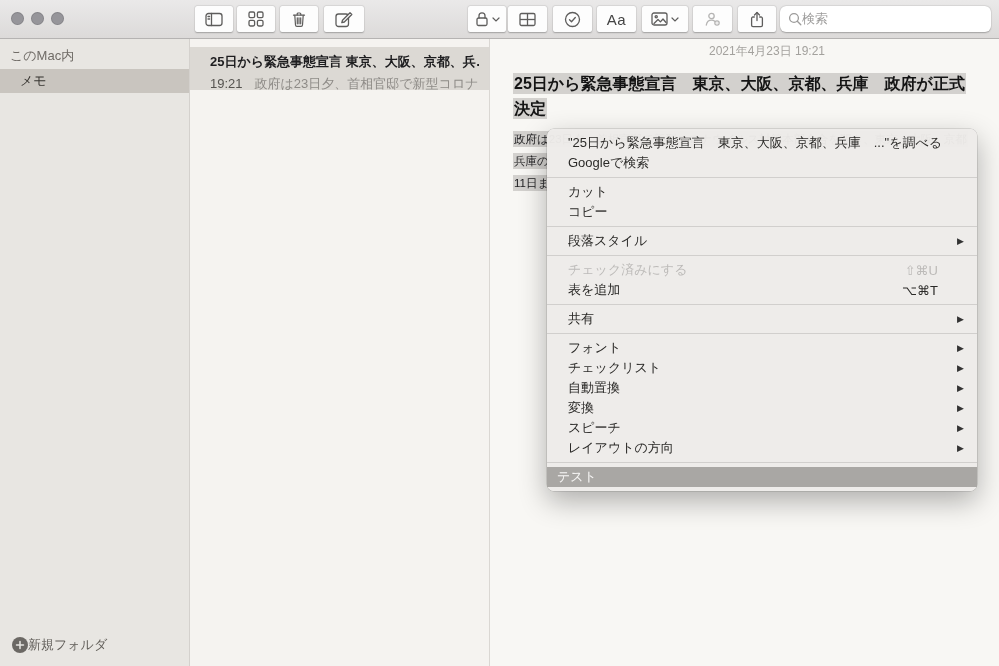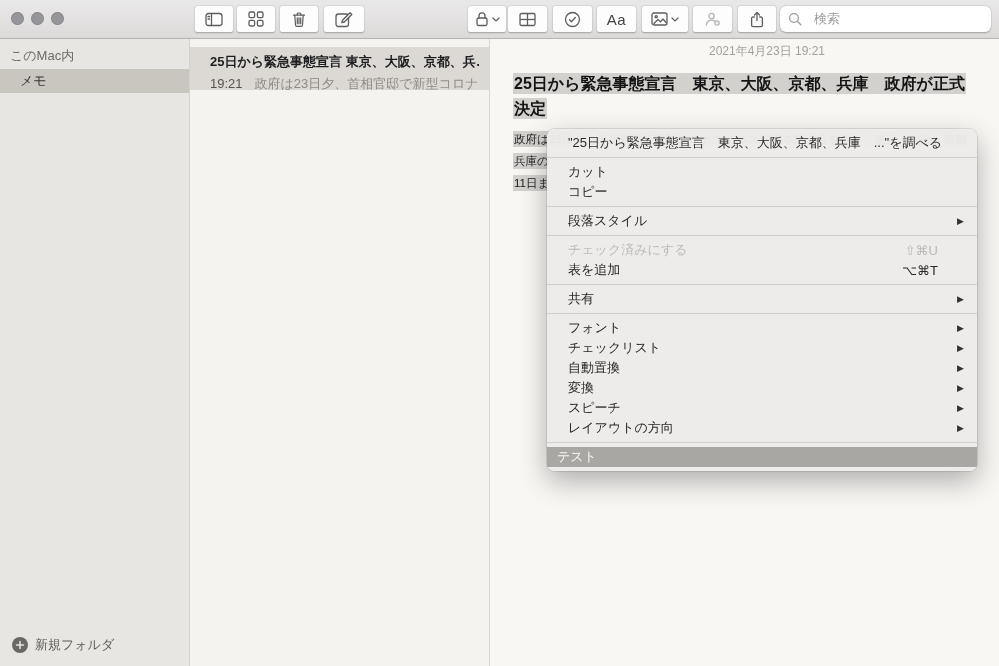--- a/index.html
+++ b/index.html
@@ -12,28 +12,28 @@
   .traffic{position:absolute;top:12px;width:13px;height:13px;border-radius:50%;
     background:#96959a;box-shadow:inset 0 0 0 1px rgba(0,0,0,0.12);}
   .tl-close{left:11px}.tl-min{left:31px}.tl-zoom{left:51px}
   .tb-btn{position:absolute;top:6px;height:26px;background:#fdfdfd;border-radius:2px;
     box-shadow:0 0.5px 1.5px rgba(0,0,0,0.25),0 0 0 0.5px rgba(0,0,0,0.05);
     display:flex;align-items:center;justify-content:center;color:#5e5d5c;gap:3px;}
   .tb-aa{font-size:15px;color:#444;letter-spacing:0.5px;}
   .tb-dim{color:#b5b4b3;}
   .search-field{position:absolute;left:780px;top:6px;width:211px;height:26px;background:#fff;
     border-radius:6px;box-shadow:0 0.5px 1.5px rgba(0,0,0,0.25),0 0 0 0.5px rgba(0,0,0,0.05);
-    display:flex;align-items:center;padding:0 8px;box-sizing:border-box;gap:12px;color:#9c9b9a;}
+    display:flex;align-items:center;padding:0 8px;box-sizing:border-box;gap:0;color:#9c9b9a;}
   .search-placeholder{font-size:13px;color:#9c9b9a;}
   
   .sidebar{position:absolute;left:0;top:39px;bottom:0;width:190px;background:#e8e6e2;
     border-right:1px solid #d4d1cd;box-sizing:border-box;}
   .section-label{margin:8px 0 4px 10px;font-size:13px;color:#6f6b66;}
   .folder-row{height:24px;line-height:24px;background:#c9c5bf;padding-left:20px;font-size:13px;color:#35332f;}
-  .new-folder{position:absolute;left:12px;bottom:12px;display:flex;align-items:center;gap:7px;
+  .new-folder{position:absolute;left:12px;bottom:12px;display:flex;align-items:center;
     font-size:13px;color:#605d58;}
   
   .note-list{position:absolute;left:190px;top:39px;bottom:0;width:300px;background:#f5f3f0;
     border-right:1px solid #dad7d3;box-sizing:border-box;}
   .note-item{margin-top:8px;height:43px;background:#dcd9d4;padding:6px 10px 0 20px;box-sizing:border-box;}
   .note-title{font-size:13px;font-weight:bold;color:#1d1d1f;white-space:nowrap;overflow:hidden;}
   .note-sub{font-size:13px;margin-top:4px;white-space:nowrap;overflow:hidden;}
   .note-time{color:#55534f;margin-right:12px;}
   .note-snippet{color:#8e8b87;}
   
@@ -216,20 +216,23 @@
     <div><span class="hl">政府は23日夕、首相官邸で新型コロナウイルス対策本部会合を開き、東京、大阪、京都</span></div>
     <div><span class="hl">兵庫の</span></div>
     <div><span class="hl">11日ま</span></div>
   </div>
 </div>
 
 <div class="context-menu">
     <div class="menu-item">
       <span>"25日から緊急事態宣言　東京、大阪、京都、兵庫　..."を調べる</span>
     </div>
+    <div class="menu-item">
+      <span>Googleで検索</span>
+    </div>
     <div class="menu-sep"></div>
     <div class="menu-item">
       <span>カット</span>
     </div>
     <div class="menu-item">
       <span>コピー</span>
     </div>
     <div class="menu-sep"></div>
     <div class="menu-item">
       <span>段落スタイル</span>

